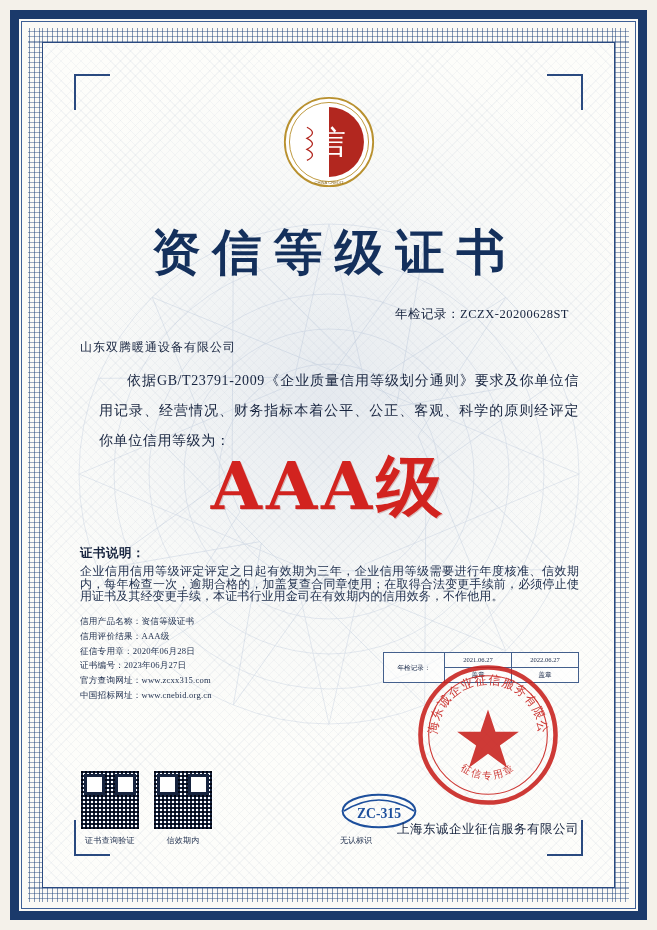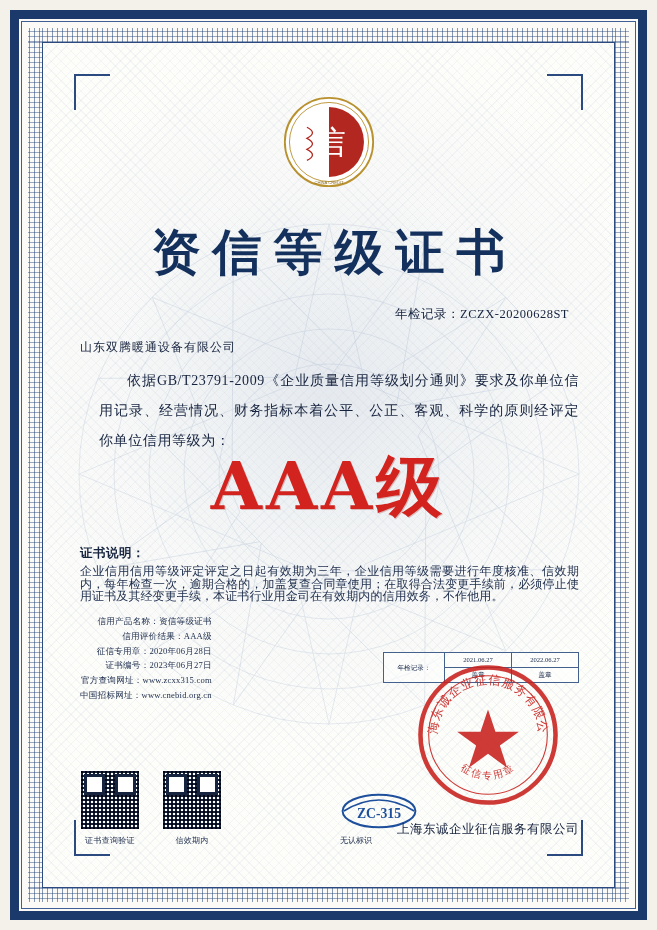--- a/index.html
+++ b/index.html
@@ -176,21 +176,20 @@
   }
   .notes-body p { margin: 0; }
   .meta-list {
     position: absolute;
     left: 36px;
     top: 570px;
     font-size: 8.6px;
     line-height: 14.8px;
     color: #1b2b4a;
     letter-spacing: 0.2px;
-    text-align: right;
   }
   .meta-list div { white-space: nowrap; }
   
   .review-table {
     position: absolute;
     right: 34px;
     top: 608px;
     width: 196px;
     border: 1px solid #44608d;
     border-collapse: collapse;
@@ -205,21 +204,21 @@
     vertical-align: middle;
     line-height: 10px;
   }
   .review-label { width: 54px; }
   
   .qr-row {
     position: absolute;
     left: 36px;
     bottom: 40px;
     display: flex;
-    gap: 22px;
+    gap: 13px;
   }
   .qr-item { text-align: center; }
   .qr-box {
     width: 58px;
     height: 58px;
     background:
       repeating-linear-gradient(90deg, #16233e 0 2px, #ffffff 2px 4px),
       repeating-linear-gradient(0deg, #16233e 0 2px, #ffffff 2px 4px);
     background-blend-mode: multiply;
     border: 1px solid #ffffff;

